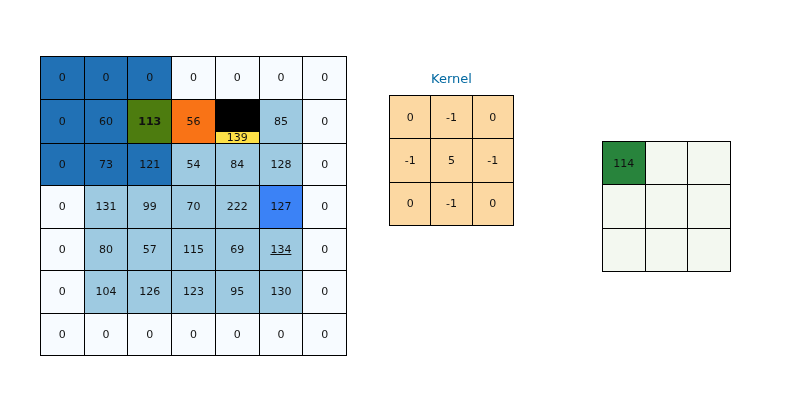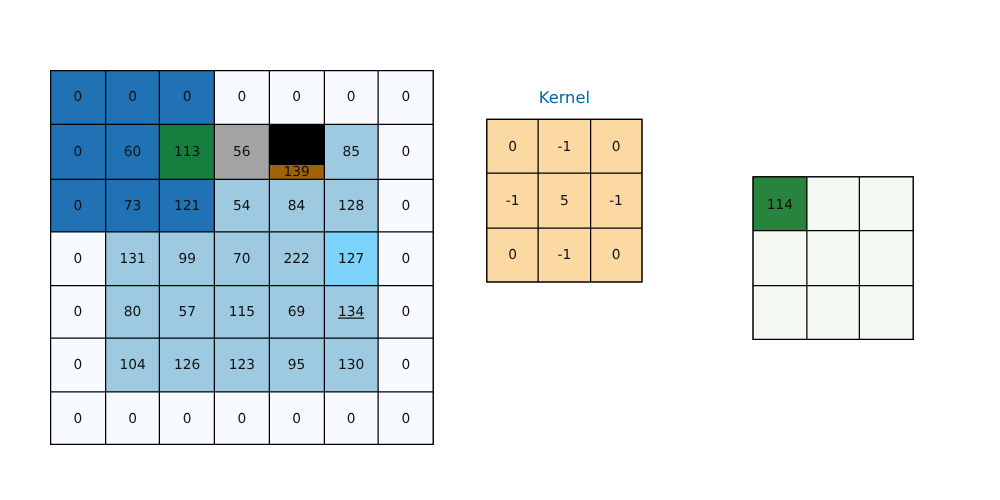--- a/index.html
+++ b/index.html
@@ -73,38 +73,38 @@
   <div class="grid" id="input-grid">
       <div class="cell" style="background: rgb(33, 113, 181);">0</div>
       <div class="cell" style="background: rgb(33, 113, 181);">0</div>
       <div class="cell" style="background: rgb(33, 113, 181);">0</div>
       <div class="cell" style="background: rgb(247, 251, 255);">0</div>
       <div class="cell" style="background: rgb(247, 251, 255);">0</div>
       <div class="cell" style="background: rgb(247, 251, 255);">0</div>
       <div class="cell" style="background: rgb(247, 251, 255);">0</div>
       <div class="cell" style="background: rgb(33, 113, 181);">0</div>
       <div class="cell" style="background: rgb(33, 113, 181);">60</div>
-      <div class="cell" style="background: #15803d;">113</div>
-      <div class="cell" style="background: #a3a3a3;">56</div>
-      <div class="cell" style="background: #a16207; margin-top: 32px;">139</div>
+      <div class="cell" style="background: #4d7c0f; font-weight: bold;">113</div>
+      <div class="cell" style="background: #f97316;">56</div>
+      <div class="cell" style="background: #fde047; margin-top: 32px;">139</div>
       <div class="cell" style="background: rgb(158, 202, 225); text-align: right;">85</div>
       <div class="cell" style="background: rgb(247, 251, 255);">0</div>
       <div class="cell" style="background: rgb(33, 113, 181);">0</div>
       <div class="cell" style="background: rgb(33, 113, 181);">73</div>
       <div class="cell" style="background: rgb(33, 113, 181);">121</div>
       <div class="cell" style="background: rgb(158, 202, 225);">54</div>
       <div class="cell" style="background: rgb(158, 202, 225);">84</div>
       <div class="cell" style="background: rgb(158, 202, 225);">128</div>
       <div class="cell" style="background: rgb(247, 251, 255);">0</div>
       <div class="cell" style="background: rgb(247, 251, 255);">0</div>
       <div class="cell" style="background: rgb(158, 202, 225);">131</div>
       <div class="cell" style="background: rgb(158, 202, 225);">99</div>
       <div class="cell" style="background: rgb(158, 202, 225);">70</div>
       <div class="cell" style="background: rgb(158, 202, 225);">222</div>
-      <div class="cell" style="background: #7dd3fc;">127</div>
+      <div class="cell" style="background: #3b82f6;">127</div>
       <div class="cell" style="background: rgb(247, 251, 255);">0</div>
       <div class="cell" style="background: rgb(247, 251, 255);">0</div>
       <div class="cell" style="background: rgb(158, 202, 225);">80</div>
       <div class="cell" style="background: rgb(158, 202, 225);">57</div>
       <div class="cell" style="background: rgb(158, 202, 225);">115</div>
       <div class="cell" style="background: rgb(158, 202, 225);">69</div>
       <div class="cell" style="background: rgb(158, 202, 225); text-decoration: underline;">134</div>
       <div class="cell" style="background: rgb(247, 251, 255);">0</div>
       <div class="cell" style="background: rgb(247, 251, 255);">0</div>
       <div class="cell" style="background: rgb(158, 202, 225);">104</div>

